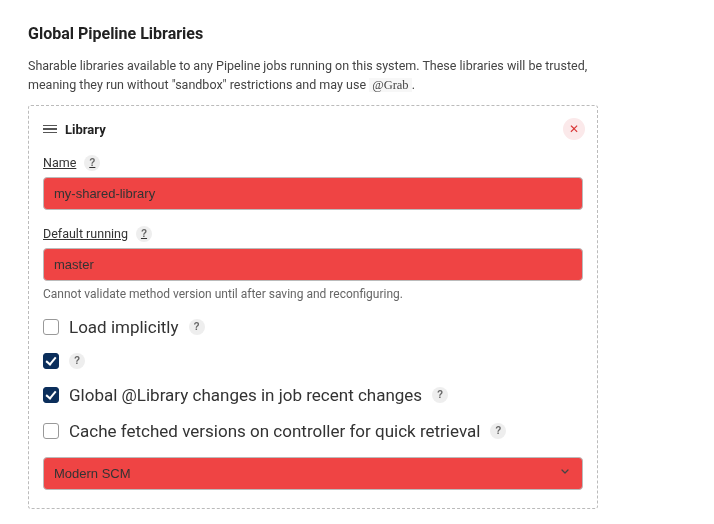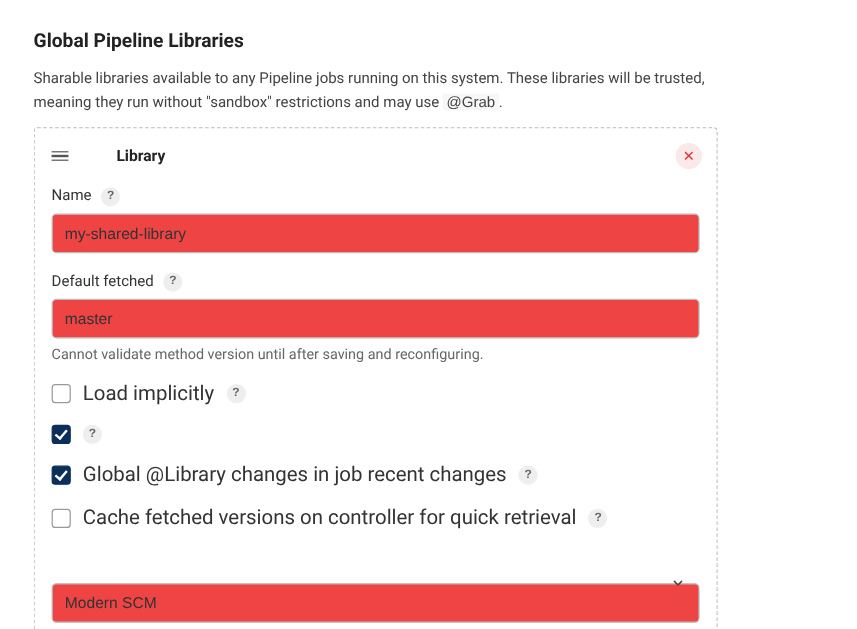--- a/index.html
+++ b/index.html
@@ -19,21 +19,21 @@
     font-weight: 700;
     margin: 0 0 14px 0;
     color: #222;
   }
   .section-desc {
     font-size: 12.5px;
     color: #444;
     line-height: 1.5;
     margin-bottom: 10px;
   }
-  .section-desc code { font-family: Liberation Sans, sans-serif; background: rgba(0,0,0,0.03); padding: 0 3px; }
+  .section-desc code { font-family: Liberation Serif, serif; background: rgba(0,0,0,0.03); padding: 0 3px; }
   .lib-box {
     border: 1px dashed #bbb;
     border-radius: 3px;
     padding: 16px 14px 18px 14px;
     position: relative;
   }
   .lib-header {
     display: flex;
     align-items: center;
     gap: 8px;
@@ -49,41 +49,40 @@
   .drag-icon span {
     display: block;
     height: 1.5px;
     background: #555;
     width: 14px;
   }
   .lib-title {
     font-weight: 700;
     font-size: 13px;
     color: #222;
-    margin-left: 32px;
   }
   .close-btn {
     position: absolute;
     top: 12px;
     right: 12px;
     width: 22px;
     height: 22px;
     border-radius: 50%;
     background: #fbe9ea;
     color: #d93636;
     display: flex;
     align-items: center;
     justify-content: center;
     font-size: 12px;
     line-height: 1;
     cursor: pointer;
     border: none;
   }
   .field { margin-bottom: 16px; }
-  .field-label-row { display: flex; align-items: center; gap: 8px; margin-bottom: 6px; }
+  .field-label-row { display: flex; align-items: center; gap: 8px; margin-bottom: 6px; text-decoration: underline; }
   .field-label { font-size: 12.5px; color: #333; }
   .help-badge {
     width: 16px;
     height: 16px;
     border-radius: 50%;
     background: #eee;
     color: #666;
     display: inline-flex;
     align-items: center;
     justify-content: center;
@@ -126,21 +125,21 @@
     content: "";
     position: absolute;
     left: 4px; top: 1px;
     width: 4px; height: 8px;
     border: solid #fff;
     border-width: 0 2px 2px 0;
     transform: rotate(40deg);
   }
   .chk-label { font-size: 17px; color: #333; }
   .select-wrapper { position: relative; }
-  .select-input { appearance: none; cursor: pointer; padding-right: 30px; margin-top: 28px; }
+  .select-input { appearance: none; cursor: pointer; padding-right: 30px; }
   .chevron {
     position: absolute;
     right: 12px;
     top: 50%;
     transform: translateY(-50%);
     pointer-events: none;
     color: #444;
   }
 </style>
 </head>
@@ -167,21 +166,21 @@
     <div class="field">
       <div class="field-label-row">
         <span class="field-label">Name</span>
         <button class="help-badge">?</button>
       </div>
       <input type="text" class="text-input" value="my-shared-library" style="">
     </div>
 
     <div class="field">
       <div class="field-label-row">
-        <span class="field-label">Default fetched</span>
+        <span class="field-label">Default running</span>
         <button class="help-badge">?</button>
       </div>
       <input type="text" class="text-input" value="master" style="">
       <div class="hint-text">Cannot validate method version until after saving and reconfiguring.</div>
     </div>
 
     <div id="checkbox-list">
         <div class="checkbox-row">
           <span class="chk"></span>
           <span class="chk-label">Load implicitly</span>

